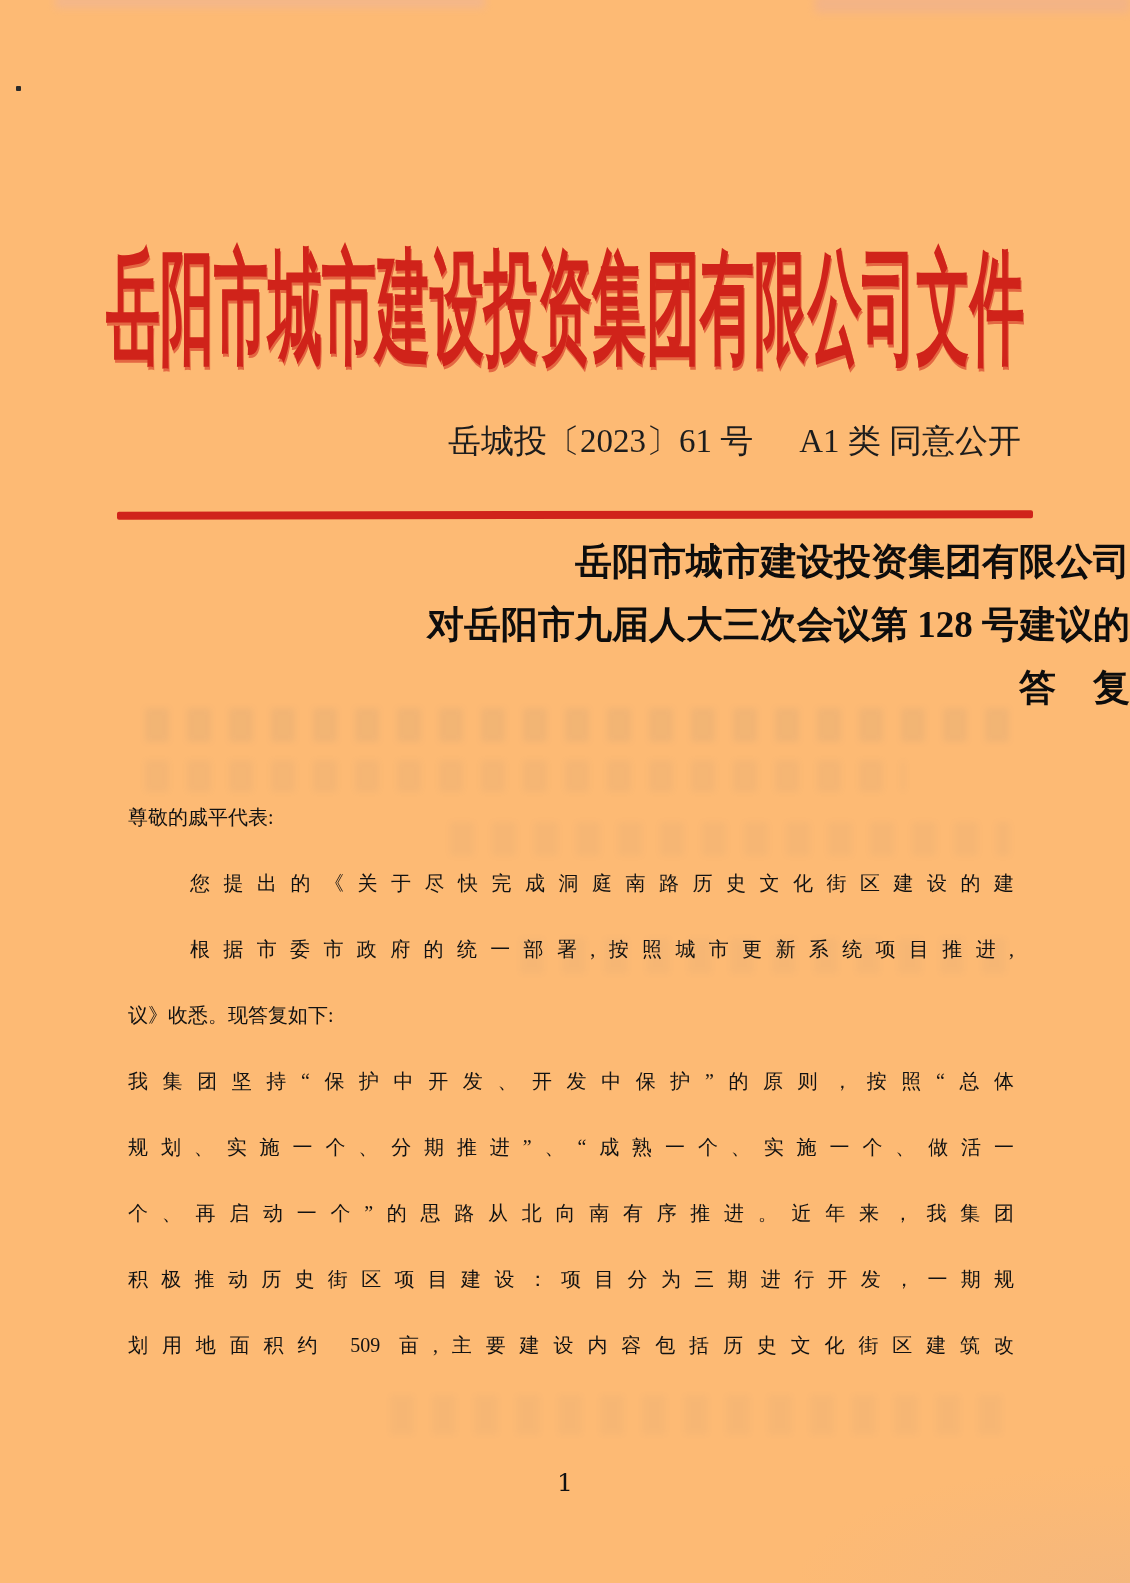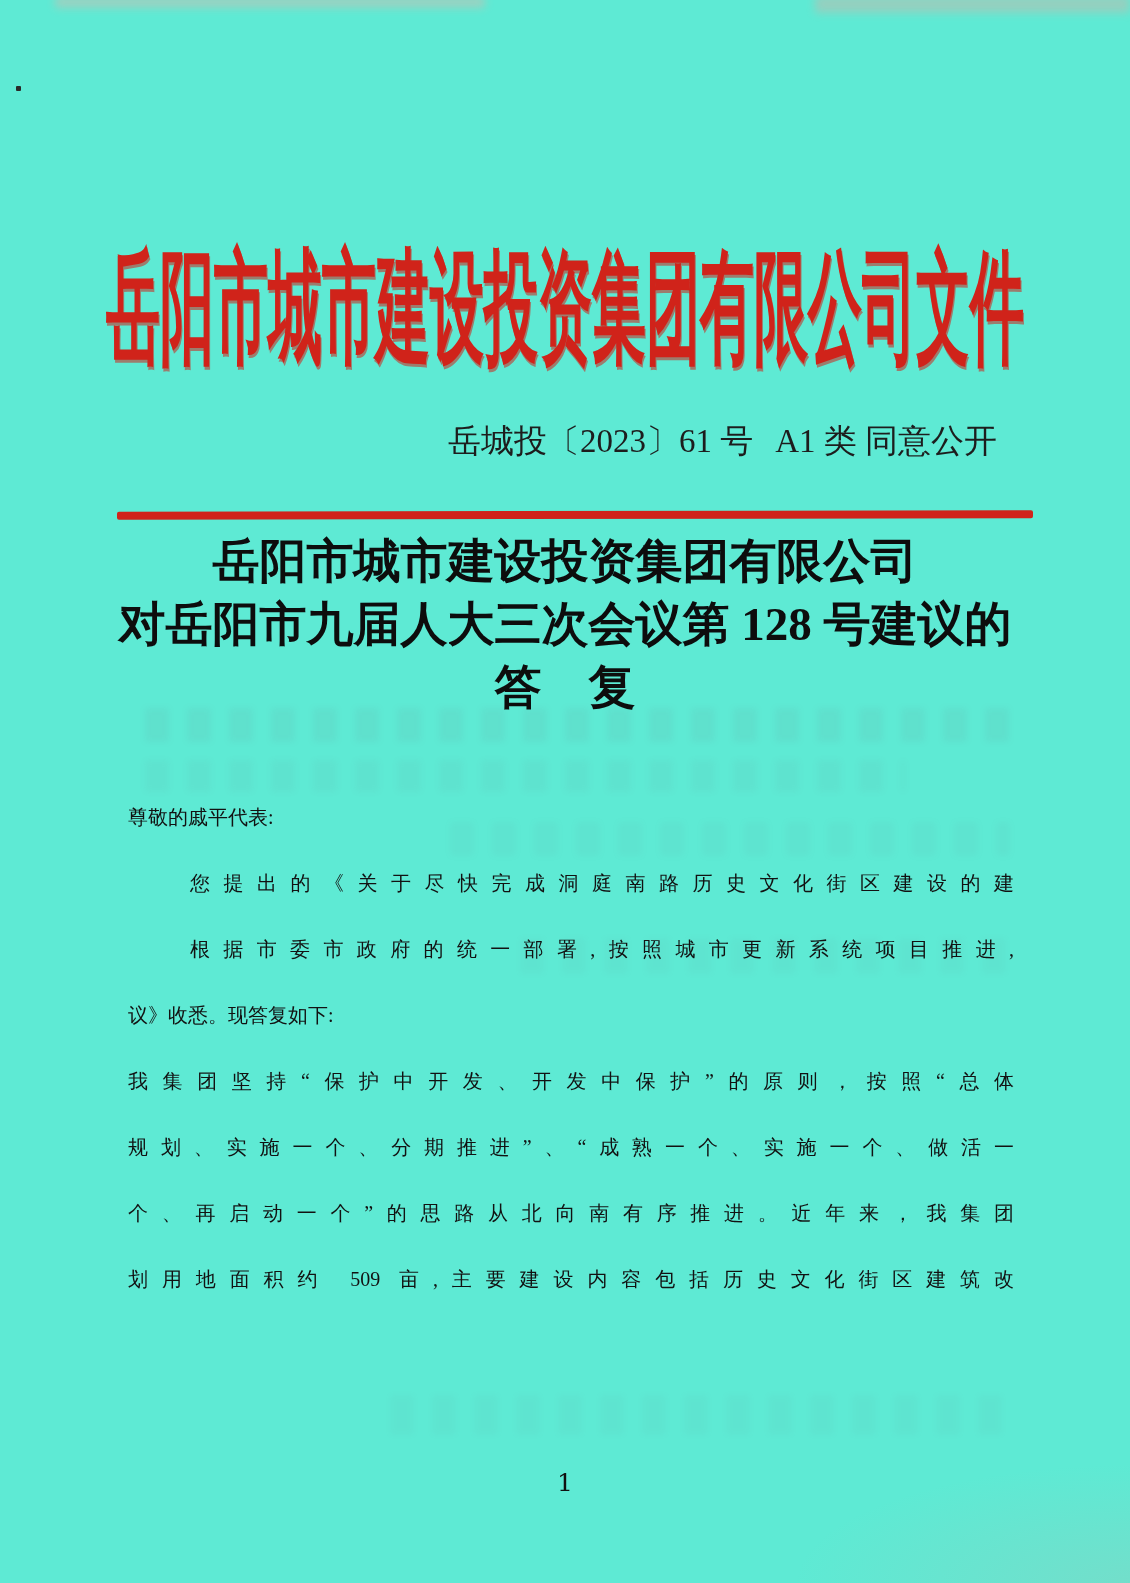--- a/index.html
+++ b/index.html
@@ -1,19 +1,19 @@
 <!DOCTYPE html>
 <html><head>
 <meta charset="utf-8">
 <style>
   html,body{margin:0;padding:0;background:#ffffff;}
   .page{
     position:relative;
     width:1130px;height:1583px;
-    background:#5eead4;
+    background:#fdba74;
     overflow:hidden;
     font-family:"Liberation Serif", serif;
     color:#161616;
   }
   
   .smudge{position:absolute;filter:blur(4px);pointer-events:none;}
   .smudge-left{top:-4px;left:55px;width:430px;height:12px;background:#e7b3aa;opacity:.45;}
   .smudge-right{top:-5px;left:815px;width:315px;height:18px;background:#e5aaa2;opacity:.4;}
   .speck{position:absolute;top:86px;left:16px;width:5px;height:5px;background:#2a2a2a;border-radius:1px;}
   .ghost{position:absolute;filter:blur(3px);pointer-events:none;
@@ -34,36 +34,36 @@
     color:#d0231a;
     letter-spacing:0px;
     transform:scaleY(2.3);
     transform-origin:50% 0;
     text-shadow:1px 1px 0 rgba(208,35,26,.55);
     white-space:nowrap;
   }
   
   .docnum-row{
     position:absolute;top:419px;left:448px;
-    display:flex;gap:22px;
+    display:flex;gap:46px;
     font-size:33px;color:#1d1d1d;
     white-space:nowrap;
   }
   
   .red-rule{
     position:absolute;top:511px;left:117px;width:916px;height:8px;
     background:#d0231b;border-radius:2px;
     transform:rotate(-0.1deg);
   }
   
   .doc-title{
     position:absolute;top:530px;left:0;width:100%;
     text-align:center;font-weight:700;color:#0d0d0d;
   }
-  .doc-title .tline{font-size:47px;line-height:63px;white-space:nowrap;}
+  .doc-title .tline{font-size:37px;line-height:63px;white-space:nowrap;text-align:right;}
   
   .body-block{
     position:absolute;top:784px;left:128px;width:886px;
     font-size:20px;color:#121212;
   }
   .bline{
     height:66px;line-height:66px;
     text-justify:inter-character;
   }
   .bline.full{text-align:justify;text-align-last:justify;}
@@ -106,18 +106,19 @@
   </div>
 
   <div class="body-block">
     <div class="bline">尊敬的戚平代表:</div>
     <div class="bline full indent">您提出的《关于尽快完成洞庭南路历史文化街区建设的建</div>
     <div class="bline full indent">根据市委市政府的统一部署,按照城市更新系统项目推进,</div>
     <div class="bline">议》收悉。现答复如下:</div>
     <div class="bline full">我集团坚持“保护中开发、开发中保护”的原则，按照“总体</div>
     <div class="bline full">规划、实施一个、分期推进”、“成熟一个、实施一个、做活一</div>
     <div class="bline full">个、再启动一个”的思路从北向南有序推进。近年来，我集团</div>
+    <div class="bline full">积极推动历史街区项目建设：项目分为三期进行开发，一期规</div>
     <div class="bline full">划用地面积约 509 亩,主要建设内容包括历史文化街区建筑改</div>
   </div>
 
   <div class="page-num">1</div>
 
 </div>
 
 </body></html>

